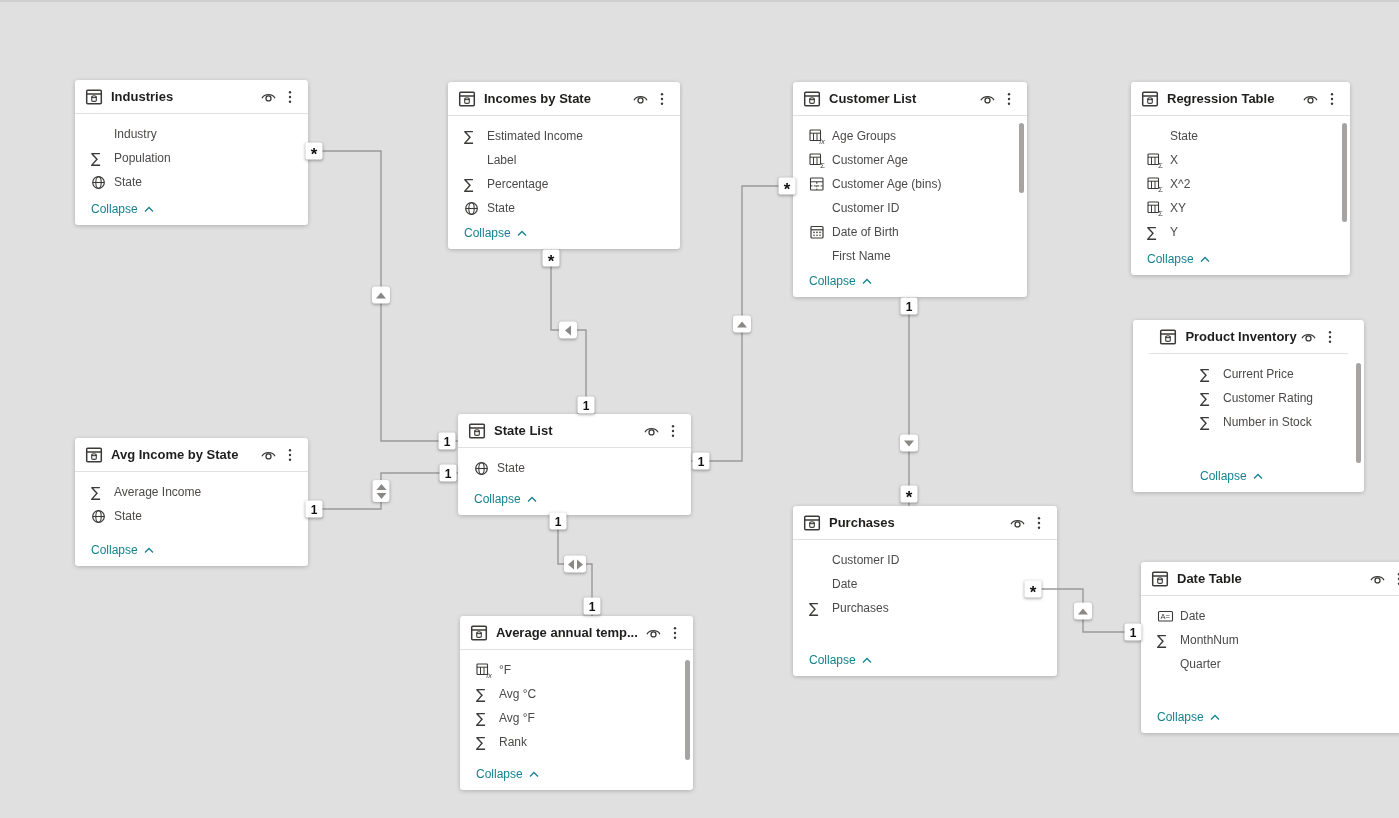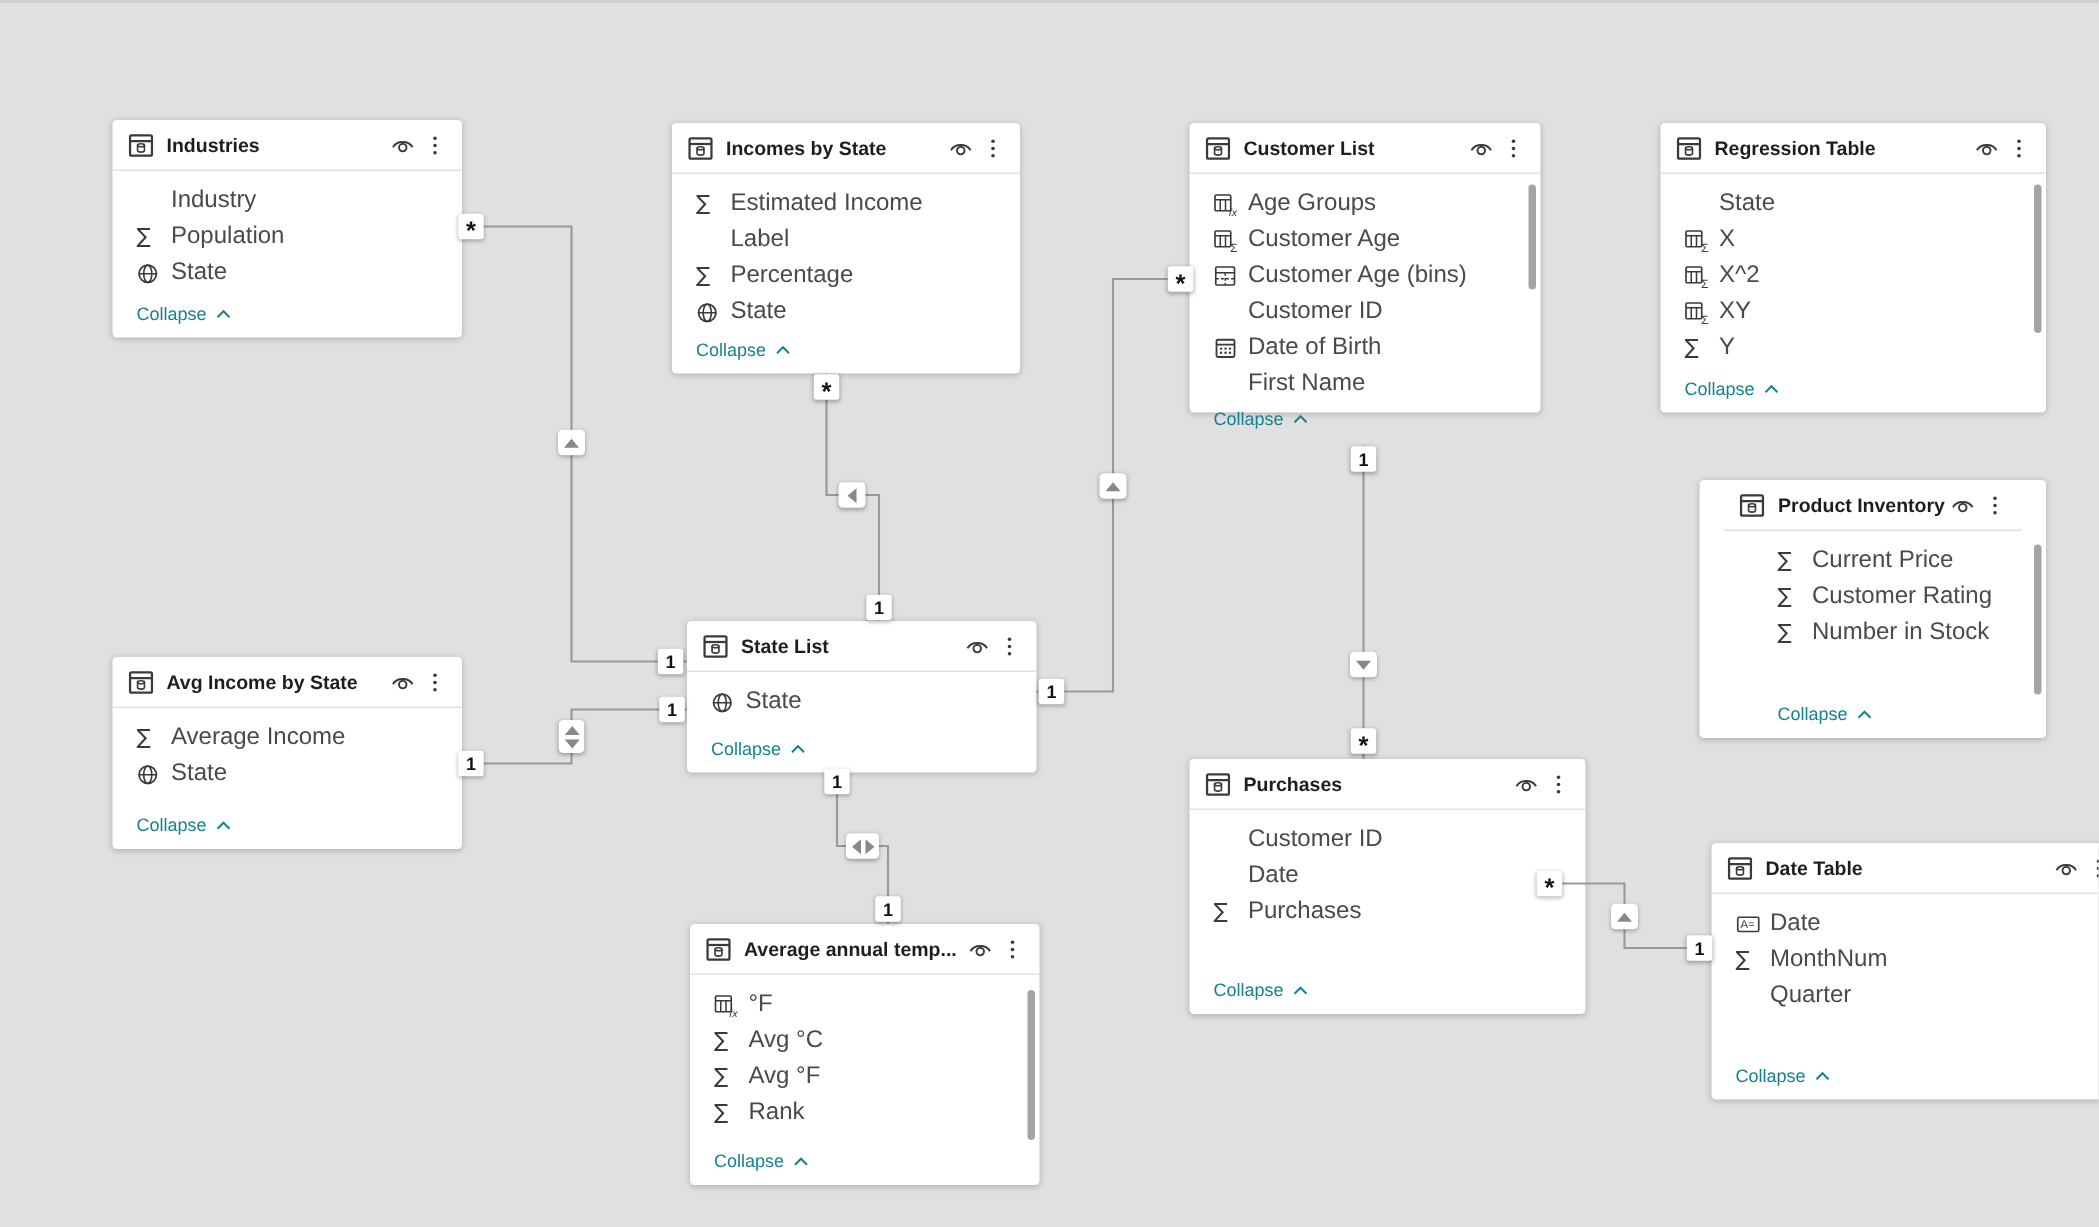--- a/index.html
+++ b/index.html
@@ -26,21 +26,21 @@
   }
   .header-btn{
     background:none;border:none;padding:2px 3px;display:flex;align-items:center;
     color:#3b3a39;cursor:pointer;
   }
   .icon-wrap{display:inline-flex;align-items:center;justify-content:center;color:#3b3a39;}
   .card-body{padding-top:8px;flex:1;display:flex;flex-direction:column;min-height:0;}
   .field-row{height:24px;display:flex;align-items:center;padding-left:16px;flex:none;cursor:pointer;}
   .field-icon{width:23px;justify-content:flex-start;}
   .sigma-glyph{font-size:14px;line-height:14px;color:#3b3a39;font-family:"DejaVu Sans",sans-serif;}
-  .field-label{font-size:16px;color:#4c4a48;white-space:nowrap;}
+  .field-label{font-size:12px;color:#4c4a48;white-space:nowrap;}
   .collapse-row{
     margin-top:auto;padding:4px 0 9px 16px;display:flex;align-items:center;gap:6px;
     color:#15828f;font-size:12px;cursor:pointer;flex:none;
   }
   .collapse-row .icon-wrap{color:#15828f;}
   .scroll-thumb{position:absolute;right:3px;width:5px;background:#a6a4a2;border-radius:3px;z-index:2;}
 
   #relationship-layer{position:absolute;inset:0;z-index:2;pointer-events:none;}
   #relationship-layer polyline{pointer-events:stroke;cursor:pointer;}
 
@@ -185,21 +185,21 @@
         <div class="collapse-row">
           <span>Collapse</span>
           <span class="icon-wrap">
             <svg width="10" height="7" viewBox="0 0 10 7">
               <path d="M1 5.5 L5 1.5 L9 5.5" fill="none" stroke="currentColor" stroke-width="1.3"></path>
             </svg>
           </span>
         </div>
       </div>
     </div>
-    <div class="table-card" style="left: 793px; top: 82px; width: 234px; height: 193px;">
+    <div class="table-card" style="left: 793px; top: 82px; width: 234px; height: 215px;">
       <div class="card-header">
         <span class="icon-wrap">
           <svg width="18" height="18" viewBox="0 0 18 18">
             <rect x="1.7" y="2.2" width="14.6" height="13.6" rx="1" fill="none" stroke="currentColor" stroke-width="1.5"></rect>
             <line x1="1.7" y1="6" x2="16.3" y2="6" stroke="currentColor" stroke-width="1.5"></line>
             <ellipse cx="9" cy="8.8" rx="2.3" ry="1" fill="none" stroke="currentColor" stroke-width="1.1"></ellipse>
             <path d="M6.7 8.8 v3.6 c0 .6 1 1 2.3 1 s2.3 -.4 2.3 -1 v-3.6" fill="none" stroke="currentColor" stroke-width="1.1"></path>
           </svg>
         </span>
         <div class="card-title">Customer List</div>
@@ -284,21 +284,21 @@
           <span>Collapse</span>
           <span class="icon-wrap">
             <svg width="10" height="7" viewBox="0 0 10 7">
               <path d="M1 5.5 L5 1.5 L9 5.5" fill="none" stroke="currentColor" stroke-width="1.3"></path>
             </svg>
           </span>
         </div>
       </div>
       <div class="scroll-thumb" style="top: 41px; height: 70px;"></div>
     </div>
-    <div class="table-card" style="left: 1107px; top: 82px; width: 257px; height: 193px;">
+    <div class="table-card" style="left: 1131px; top: 82px; width: 219px; height: 193px;">
       <div class="card-header">
         <span class="icon-wrap">
           <svg width="18" height="18" viewBox="0 0 18 18">
             <rect x="1.7" y="2.2" width="14.6" height="13.6" rx="1" fill="none" stroke="currentColor" stroke-width="1.5"></rect>
             <line x1="1.7" y1="6" x2="16.3" y2="6" stroke="currentColor" stroke-width="1.5"></line>
             <ellipse cx="9" cy="8.8" rx="2.3" ry="1" fill="none" stroke="currentColor" stroke-width="1.1"></ellipse>
             <path d="M6.7 8.8 v3.6 c0 .6 1 1 2.3 1 s2.3 -.4 2.3 -1 v-3.6" fill="none" stroke="currentColor" stroke-width="1.1"></path>
           </svg>
         </span>
         <div class="card-title">Regression Table</div>

